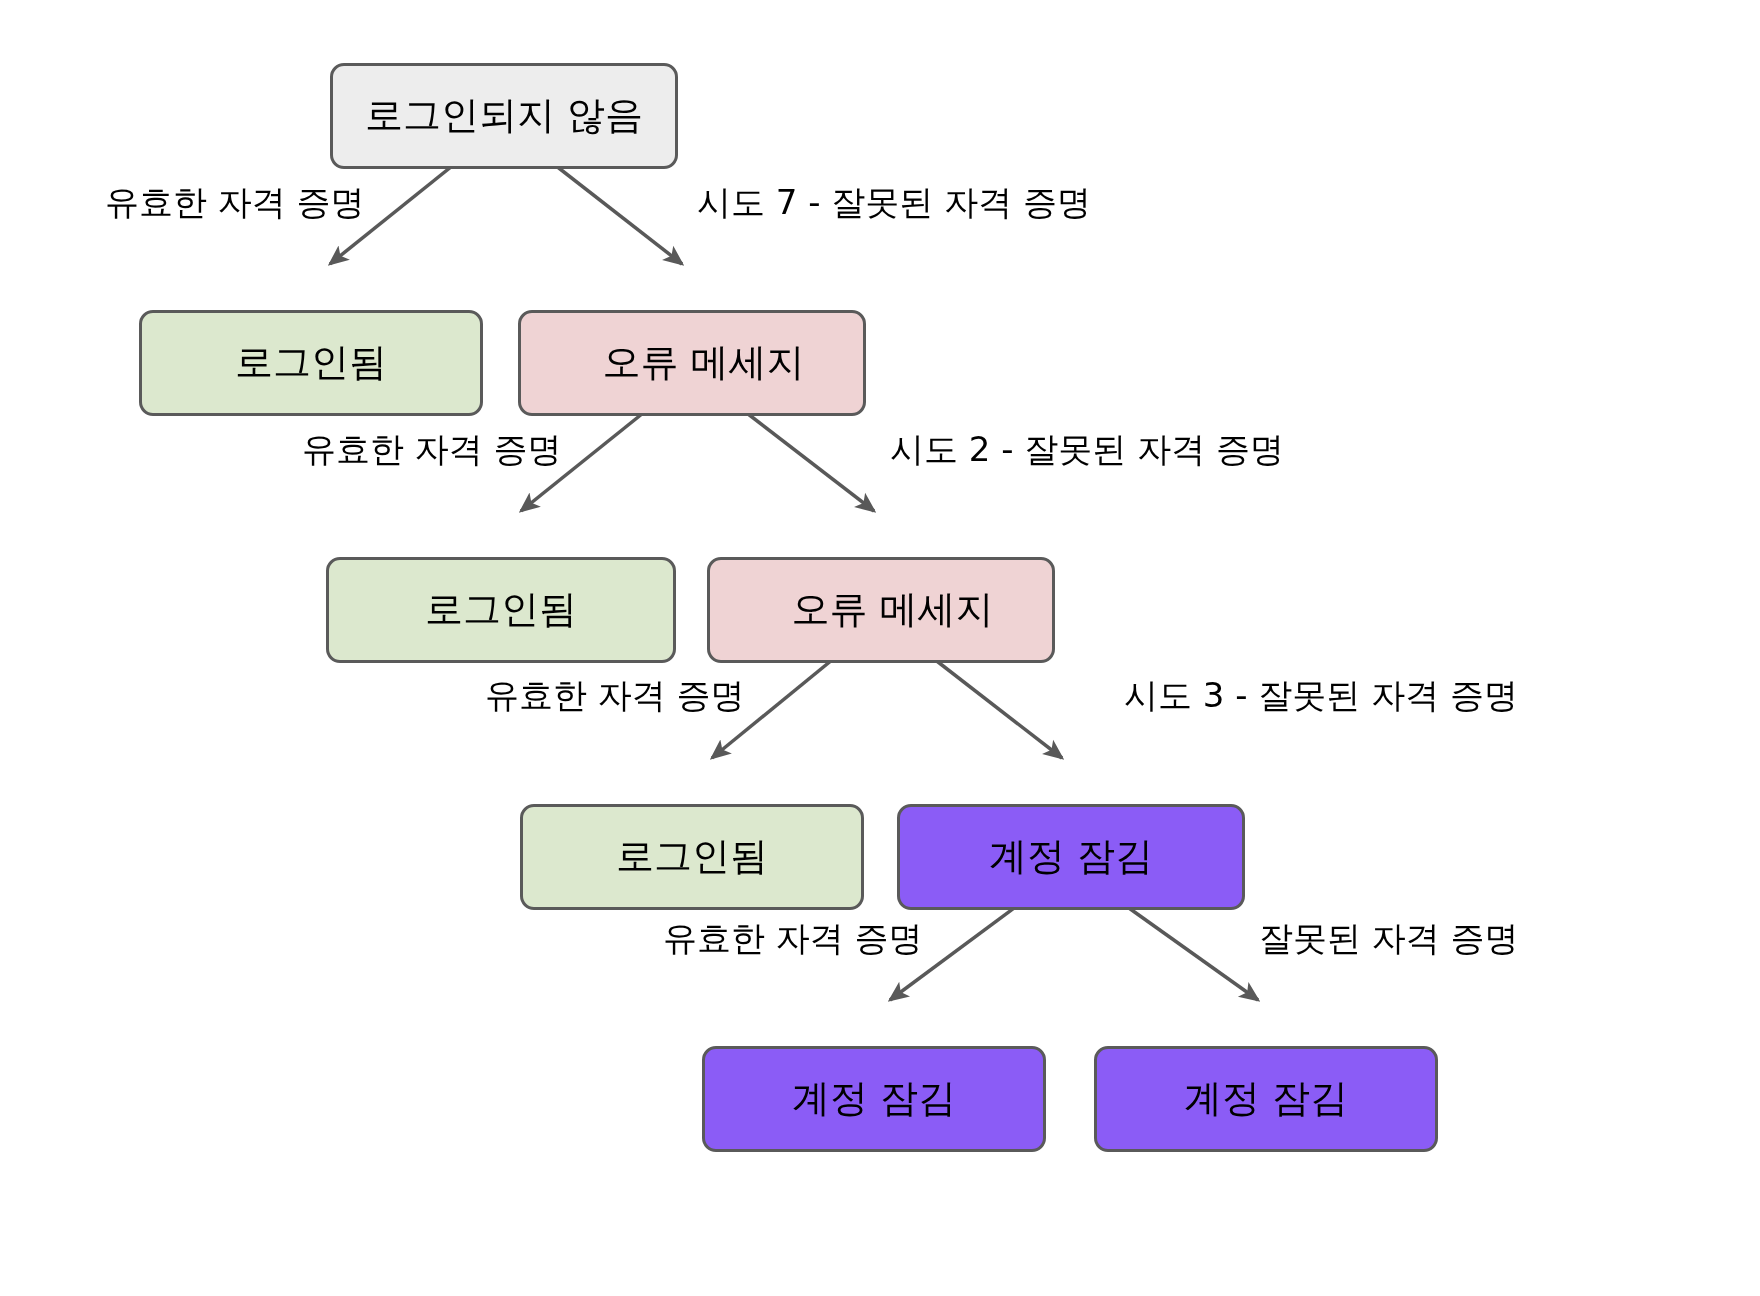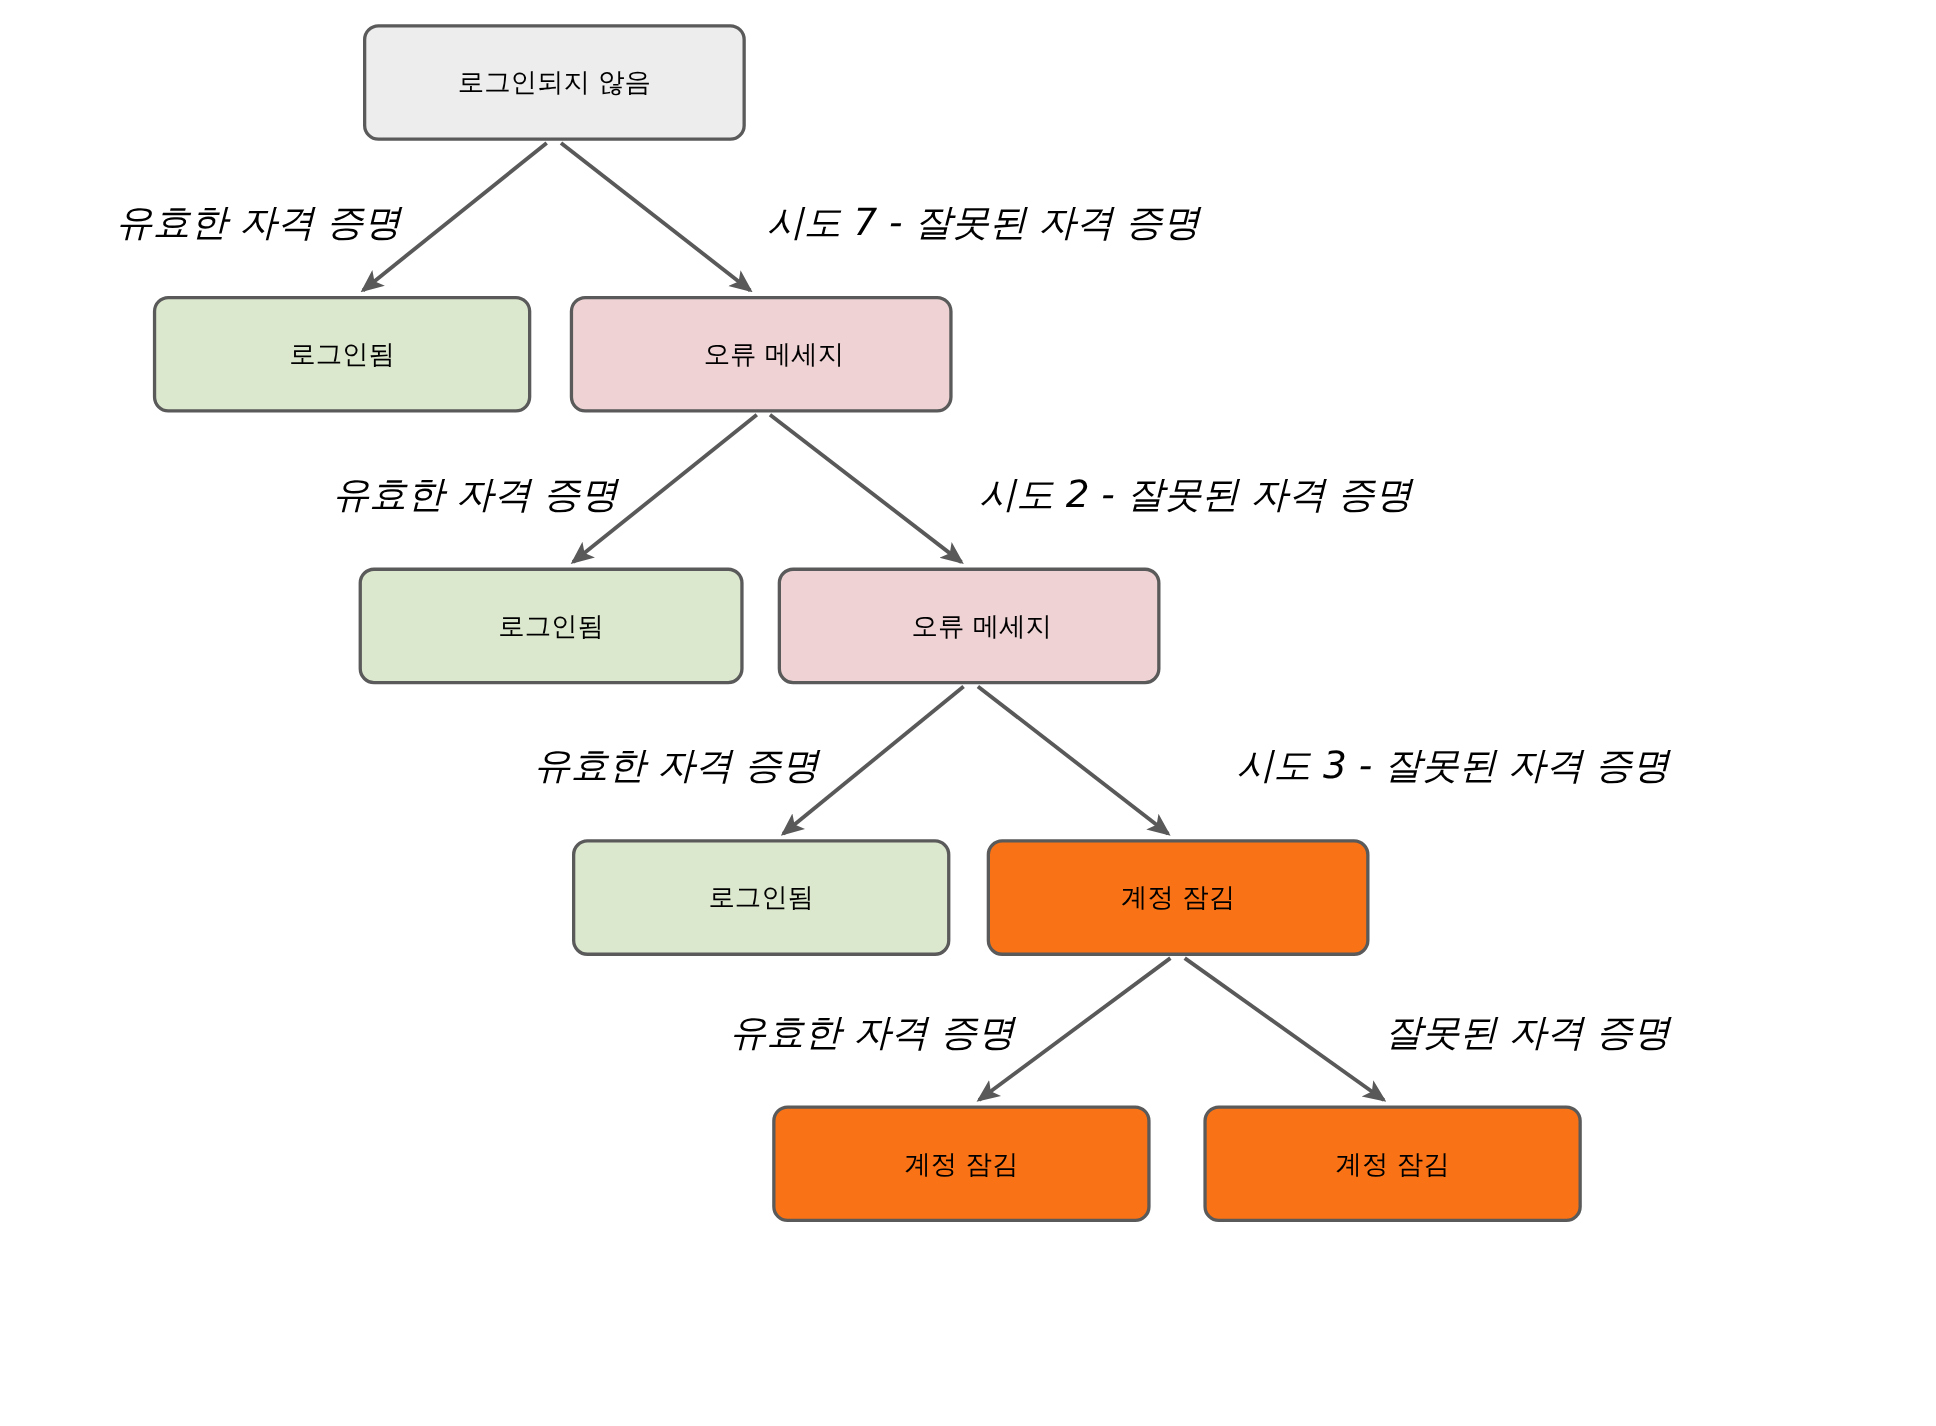--- a/index.html
+++ b/index.html
@@ -28,39 +28,39 @@
     pointer-events: none;
   }
   .node {
     position: absolute;
     box-sizing: border-box;
     border: 3px solid #5a5a5a;
     border-radius: 14px;
     display: flex;
     align-items: center;
     justify-content: center;
-    font-size: 24px;
+    font-size: 38px;
     line-height: 1.1;
     color: #000000;
     letter-spacing: 0px;
     white-space: nowrap;
     font-family: "DejaVu Sans", "Liberation Sans", sans-serif;
+    margin-top: 41px;
   }
   .node.neutral { background: #ededed; }
   .node.success { background: #dce8ce; align-items: center; }
   .node.warn    { background: #efd3d4; padding-left: 23px; }
-  .node.danger  { background: #f97316; }
+  .node.danger  { background: #8b5cf6; }
 
   .edge-label {
     position: absolute;
     font-size: 34px;
     color: #000000;
     white-space: nowrap;
     font-family: "DejaVu Sans", "Liberation Sans", sans-serif;
-    font-style: italic;
   }
 </style>
 </head>
 <body>
 
 <div id="canvas">
 
   <svg id="edge-layer" viewBox="0 0 1760 1296" xmlns="http://www.w3.org/2000/svg">
     <defs>
       <marker id="arrowhead" markerWidth="6" markerHeight="6" refX="5.2" refY="3" orient="auto" markerUnits="strokeWidth">

